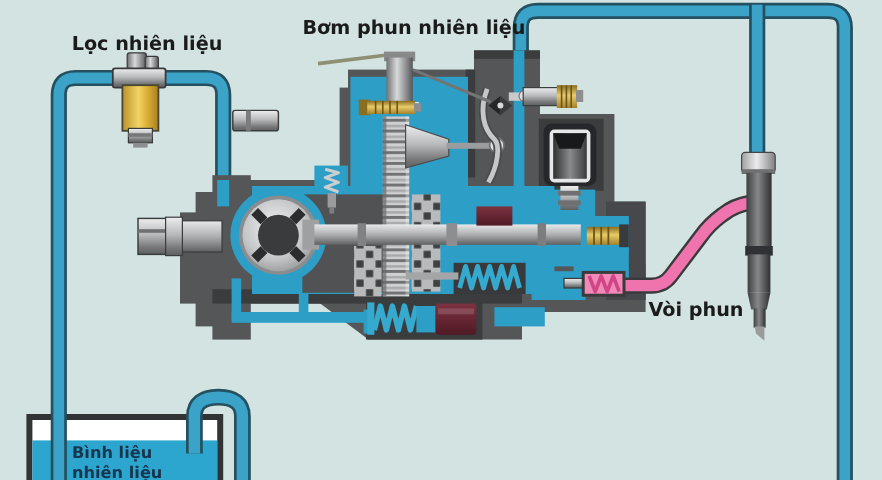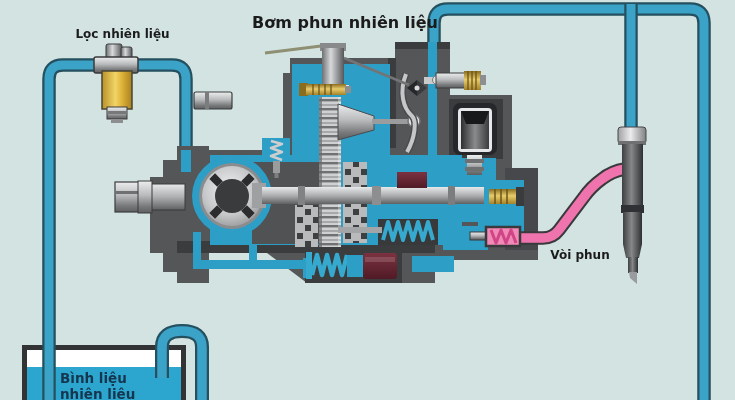--- a/index.html
+++ b/index.html
@@ -5,23 +5,23 @@
   html,body{margin:0;padding:0;background:#9aa5a5;}
   .stage{
     position:relative;width:735px;height:400px;overflow:hidden;
     background:#d2e3e2;font-family:"DejaVu Sans","Liberation Sans",sans-serif;
   }
   .stage svg{position:absolute;left:0;top:0;}
   .lbl{
     position:absolute;font-weight:700;color:#1b1b1b;
     text-align:center;line-height:1.12;white-space:nowrap;
   }
-  .lbl-filter{left:40px;top:28px;width:165px;font-size:12px;}
+  .lbl-filter{left:40px;top:28px;width:165px;font-size:16px;}
   .lbl-pump{left:252px;top:14px;width:176px;font-size:16px;}
-  .lbl-injector{left:535px;top:249px;width:90px;font-size:12px;}
+  .lbl-injector{left:535px;top:249px;width:90px;font-size:16px;}
   .lbl-tank{
     left:60px;top:371px;width:110px;text-align:left;
     font-size:13.5px;line-height:15.5px;color:#16354e;
   }
 </style>
 </head>
 <body>
 
 <div class="stage">
 

